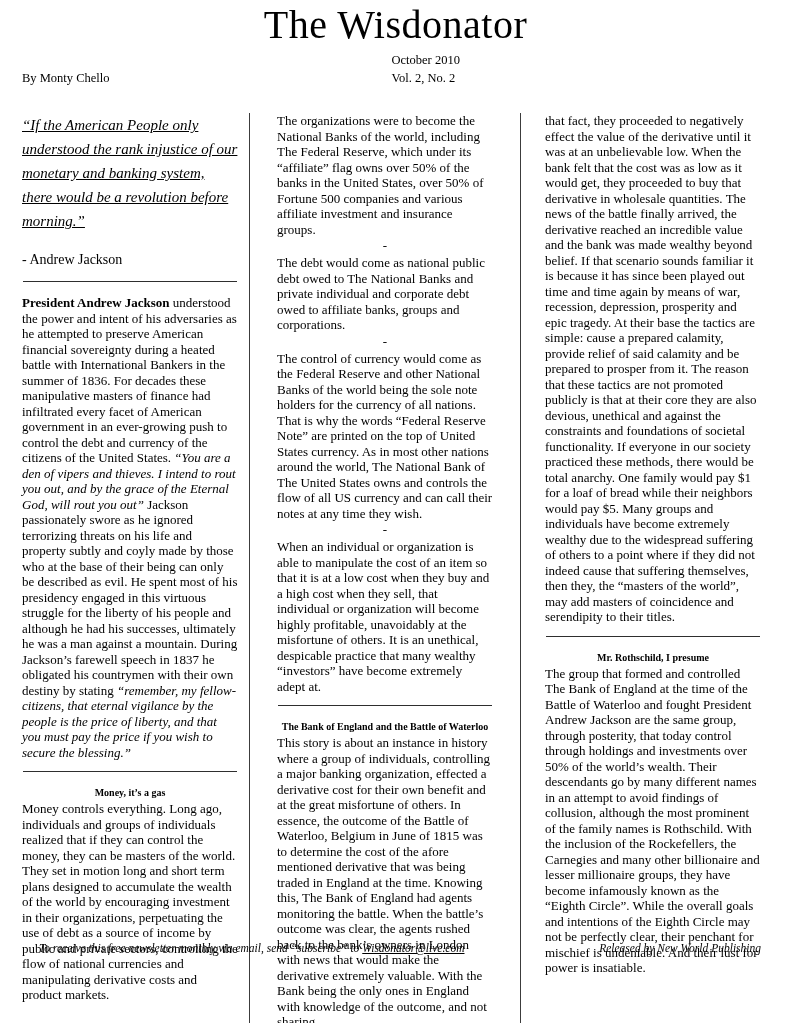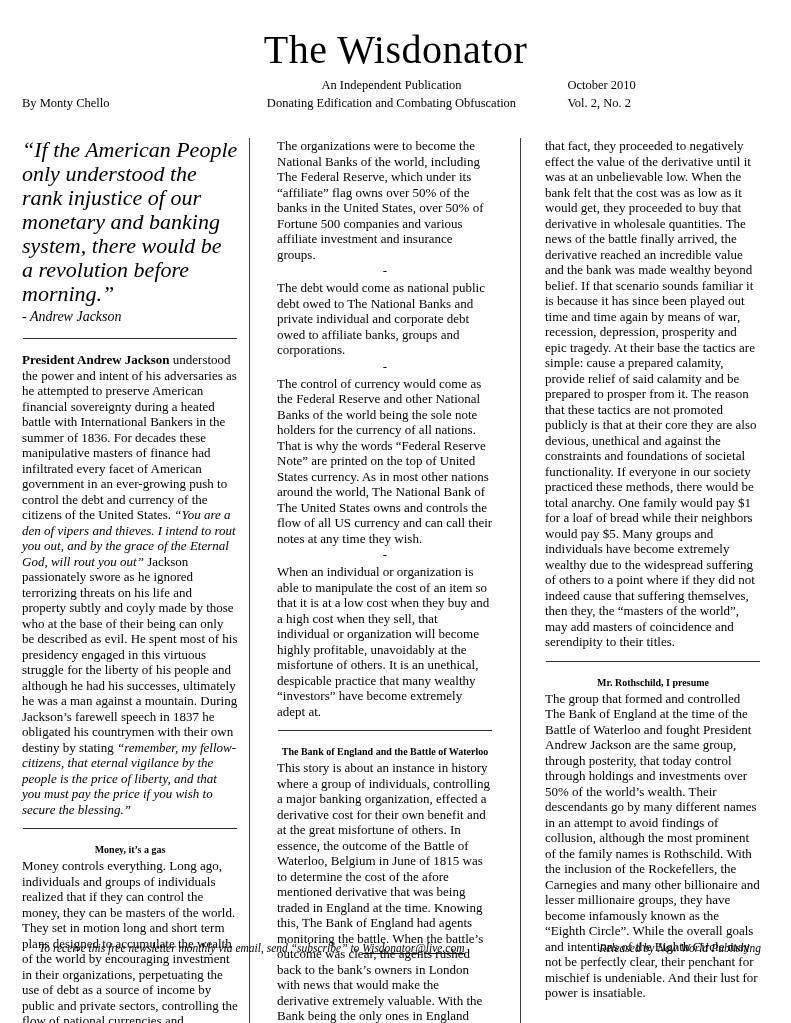--- a/index.html
+++ b/index.html
@@ -7,21 +7,21 @@
   body {
     width: 791px;
     height: 1023px;
     background: #ffffff;
     color: #000000;
     font-family: "Liberation Serif", serif;
     position: relative;
     overflow: hidden;
   }
   
-  .masthead { padding-top: 28px; }
+  .masthead { padding-top: 3px; }
   .masthead-title {
     text-align: center;
     font-size: 40px;
     font-weight: 400;
     letter-spacing: 0.5px;
     line-height: 1.1;
     margin: 0;
   }
   .header-meta {
     display: flex;
@@ -43,28 +43,28 @@
     font-size: 13px;
     line-height: 15.5px;
     text-align: left;
   }
   .col-1 { padding-right: 11px; }
   .col-2 { border-left: 1px solid #3c3c3c; padding: 0 27px; }
   .col-3 { border-left: 1px solid #3c3c3c; padding-left: 24px; }
   p { margin: 0; }
   .pull-quote {
     font-style: italic;
-    font-size: 22px;
+    font-size: 15px;
     line-height: 24px;
+    text-decoration: underline;
   }
   .attribution {
-    font-style: italic;
     font-size: 14px;
     line-height: 20px;
-    margin-top: 1px;
+    margin-top: 17px;
   }
   hr.col-rule {
     border: none;
     border-top: 1px solid #2e2e2e;
     margin: 11px 1px 13px 1px;
   }
   .lead-bold { font-weight: bold; }
   .inline-italic { font-style: italic; }
   .section-heading {
     font-weight: bold;
@@ -97,24 +97,20 @@
   }
 </style>
 </head>
 <body>
 
 <header class="masthead">
   <h1 class="masthead-title">The Wisdonator</h1>
   <div class="header-meta">
     <div class="meta-left">
       <span>By Monty Chello</span>
-    </div>
-    <div class="meta-center">
-      <div>An Independent Publication</div>
-      <div>Donating Edification and Combating Obfuscation</div>
     </div>
     <div class="meta-right">
       <div>October 2010</div>
       <div>Vol. 2, No. 2</div>
     </div>
   </div>
 </header>
 
 <main class="columns">
 

